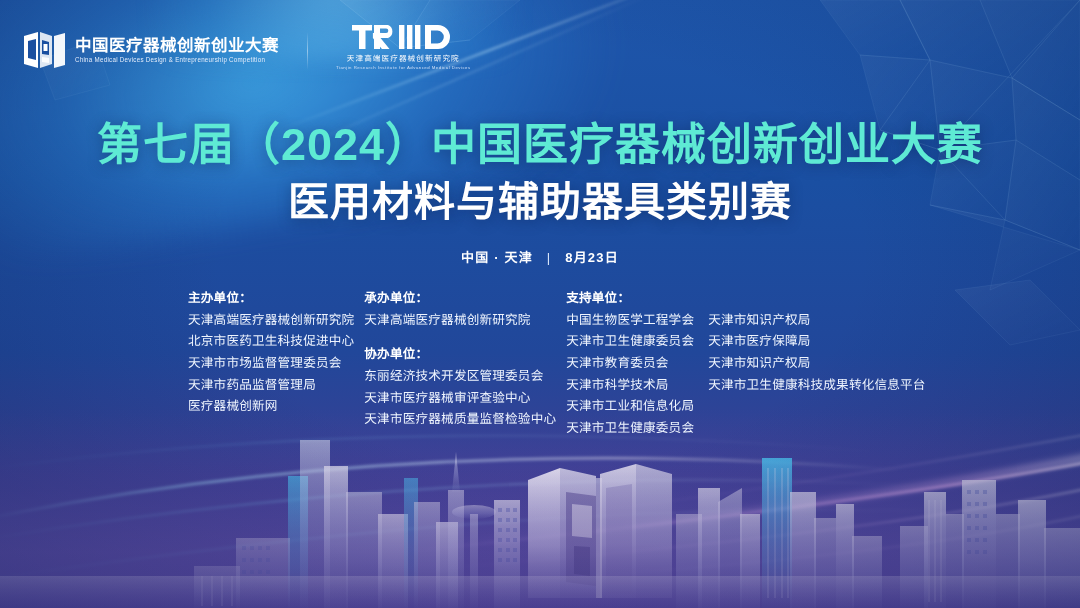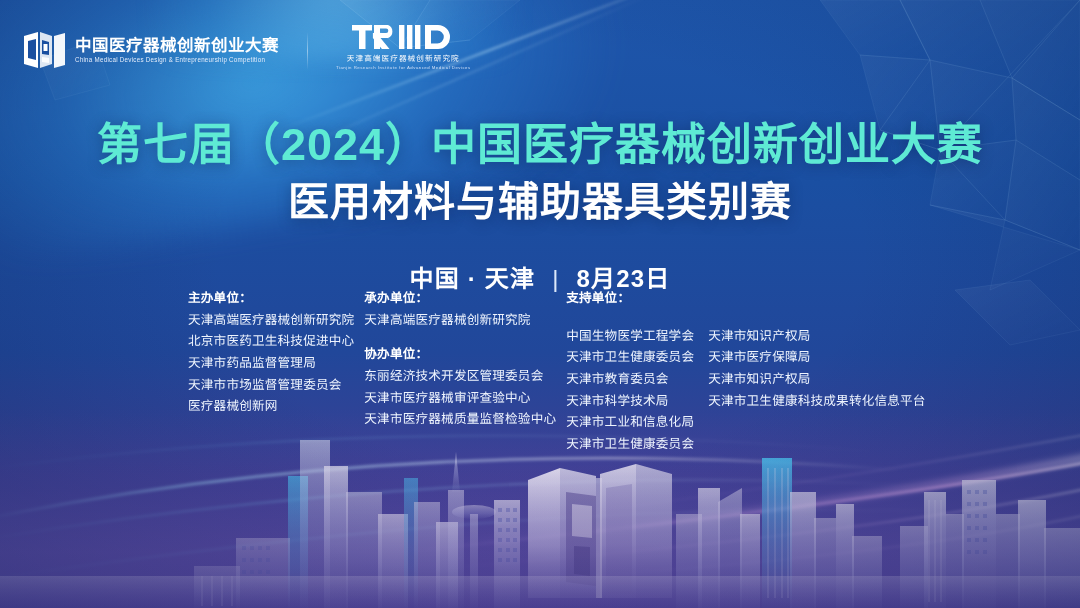--- a/index.html
+++ b/index.html
@@ -113,22 +113,22 @@
     margin-top: 7px;
     font-size: 41px;
     font-weight: 700;
     color: #ffffff;
     letter-spacing: 1px;
     line-height: 1.2;
     text-shadow: 0 2px 14px rgba(8,30,80,.45);
     white-space: nowrap;
   }
   .meta-line {
-    margin-top: 32px;
-    font-size: 24px;
+    margin-top: 20px;
+    font-size: 13px;
     font-weight: 700;
     color: #ffffff;
     letter-spacing: 1.2px;
     white-space: nowrap;
   }
   .meta-sep {
     display: inline-block;
     margin: 0 9px;
     color: #dce8fb;
     font-weight: 400;
@@ -154,21 +154,21 @@
   }
   .org-item {
     font-size: 12.6px;
     color: #eef4fe;
     line-height: 1.72;
     letter-spacing: .2px;
     white-space: nowrap;
   }
   .org-gap { height: 13px; }
   .org-col-wide { display: flex; gap: 14px; }
-  .org-subcol { display: flex; flex-direction: column; margin-top: 16px; }
+  .org-subcol { display: flex; flex-direction: column; }
 </style>
 </head>
 <body>
 
 <div id="stage">
 
   <div class="bg-base"></div>
   <div class="bg-cyan-glow"></div>
   <div class="bg-cyan-glow2"></div>
 
@@ -476,22 +476,22 @@
       <span>8月23日</span>
     </div>
   </div>
 
   <div class="orgs">
 
     <div class="org-col">
       <div class="org-heading">主办单位：</div>
       <div class="org-item">天津高端医疗器械创新研究院</div>
       <div class="org-item">北京市医药卫生科技促进中心</div>
+      <div class="org-item">天津市市场监督管理委员会</div>
       <div class="org-item">天津市药品监督管理局</div>
-      <div class="org-item">天津市市场监督管理委员会</div>
       <div class="org-item">医疗器械创新网</div>
     </div>
 
     <div class="org-col">
       <div class="org-heading">承办单位：</div>
       <div class="org-item">天津高端医疗器械创新研究院</div>
       <div class="org-gap"></div>
       <div class="org-heading">协办单位：</div>
       <div class="org-item">东丽经济技术开发区管理委员会</div>
       <div class="org-item">天津市医疗器械审评查验中心</div>

